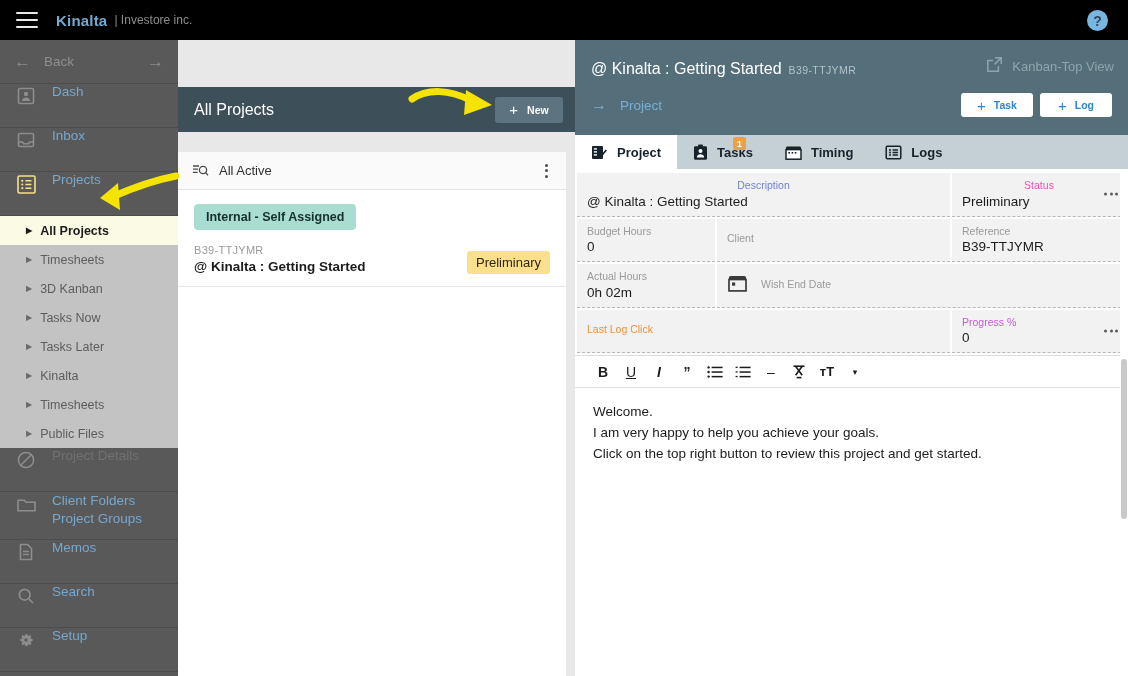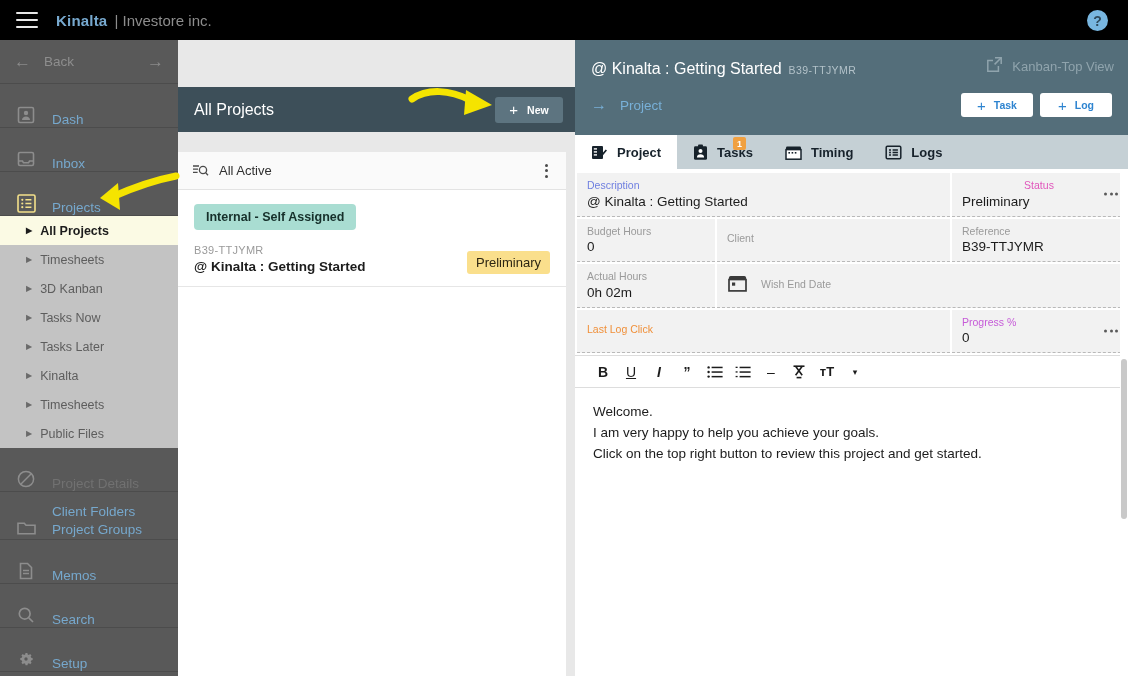--- a/index.html
+++ b/index.html
@@ -17,21 +17,21 @@
     background: #000000;
     display: flex; align-items: center; text-decoration: underline;
   }
   .hamburger {
     width: 22px; height: 16px; margin-left: 16px; margin-right: 18px;
     display: flex; flex-direction: column; justify-content: space-between;
     cursor: pointer;
   }
   .hamburger i { display: block; height: 2px; background: #e8e8e8; border-radius: 1px; }
   .brand { font-size: 15px; font-weight: bold; color: #77a9cf; letter-spacing: .2px; }
-  .brand-sub { font-size: 15px; color: #8d8d8d; margin-left: 7px; text-align: right; }
+  .brand-sub { font-size: 12px; color: #8d8d8d; margin-left: 7px; text-align: right; }
   .help-icon {
     position: absolute; right: 20px; top: 10px;
     width: 21px; height: 21px; border-radius: 50%;
     background: #78b6e0; color: #2f4a5c;
     font-size: 14px; font-weight: bold;
     display: flex; align-items: center; justify-content: center;
     cursor: pointer;
   }
 
   
@@ -40,21 +40,21 @@
     background: #595959;
   }
   .sb-back {
     height: 44px; display: flex; align-items: center; padding: 0 14px;
     border-bottom: 1px solid #4c4c4c;
     color: #8e8e8e; font-size: 13.5px; position: relative;
   }
   .sb-back .arrow-l { font-size: 17px; margin-right: 13px; color: #8b8b8b; }
   .sb-back .arrow-r { position: absolute; right: 14px; font-size: 17px; color: #8b8b8b; }
   .sb-row {
-    height: 44px; display: flex; align-items: flex-end; padding: 0 14px;
+    height: 44px; display: flex; align-items: flex-start; padding: 0 14px;
     border-bottom: 1px solid #4c4c4c;
     color: #76a8cd; font-size: 13.5px; cursor: pointer;
   }
   .sb-row.dim { color: #717171; }
   .sb-row.tall { height: 48px; }
   .sb-ico {
     width: 24px; height: 24px; margin-right: 14px; flex: none;
     display: flex; align-items: center; justify-content: center;
     color: #8d8d8d;
   }
@@ -162,21 +162,21 @@
 
   
   .fields { padding: 4px 0 0 0; }
   .frow { display: flex; gap: 2px; margin-bottom: 2px; padding: 0 2px; }
   .fcell {
     background: #f2f2f2; border-bottom: 1px dashed #b9b9b9;
     padding: 6px 10px 7px 10px; min-height: 38px; position: relative;
     display: flex; flex-direction: column; justify-content: center;
   }
   .flabel { font-size: 10.5px; line-height: 1.2; color: #9a9a9a; }
-  .flabel.blue { color: #6f7fe0; }
+  .flabel.blue { color: #6f7fe0; text-align: center; }
   .flabel.pink { color: #e055bb; text-align: center; }
   .flabel.purple { color: #c65ad8; }
   .flabel.orange { color: #f0903a; }
   .fval { font-size: 13.5px; color: #1c1c1c; margin-top: 2px; }
   .fdots { position: absolute; right: 8px; top: 50%; transform: translateY(-50%);
            display: flex; gap: 2.5px; cursor: pointer; }
   .fdots i { width: 3px; height: 3px; border-radius: 50%; background: #5a5a5a; display: block; }
   .cal-ico { position: absolute; left: 10px; top: 50%; transform: translateY(-50%); color: #3a3a3a; }
 
   

